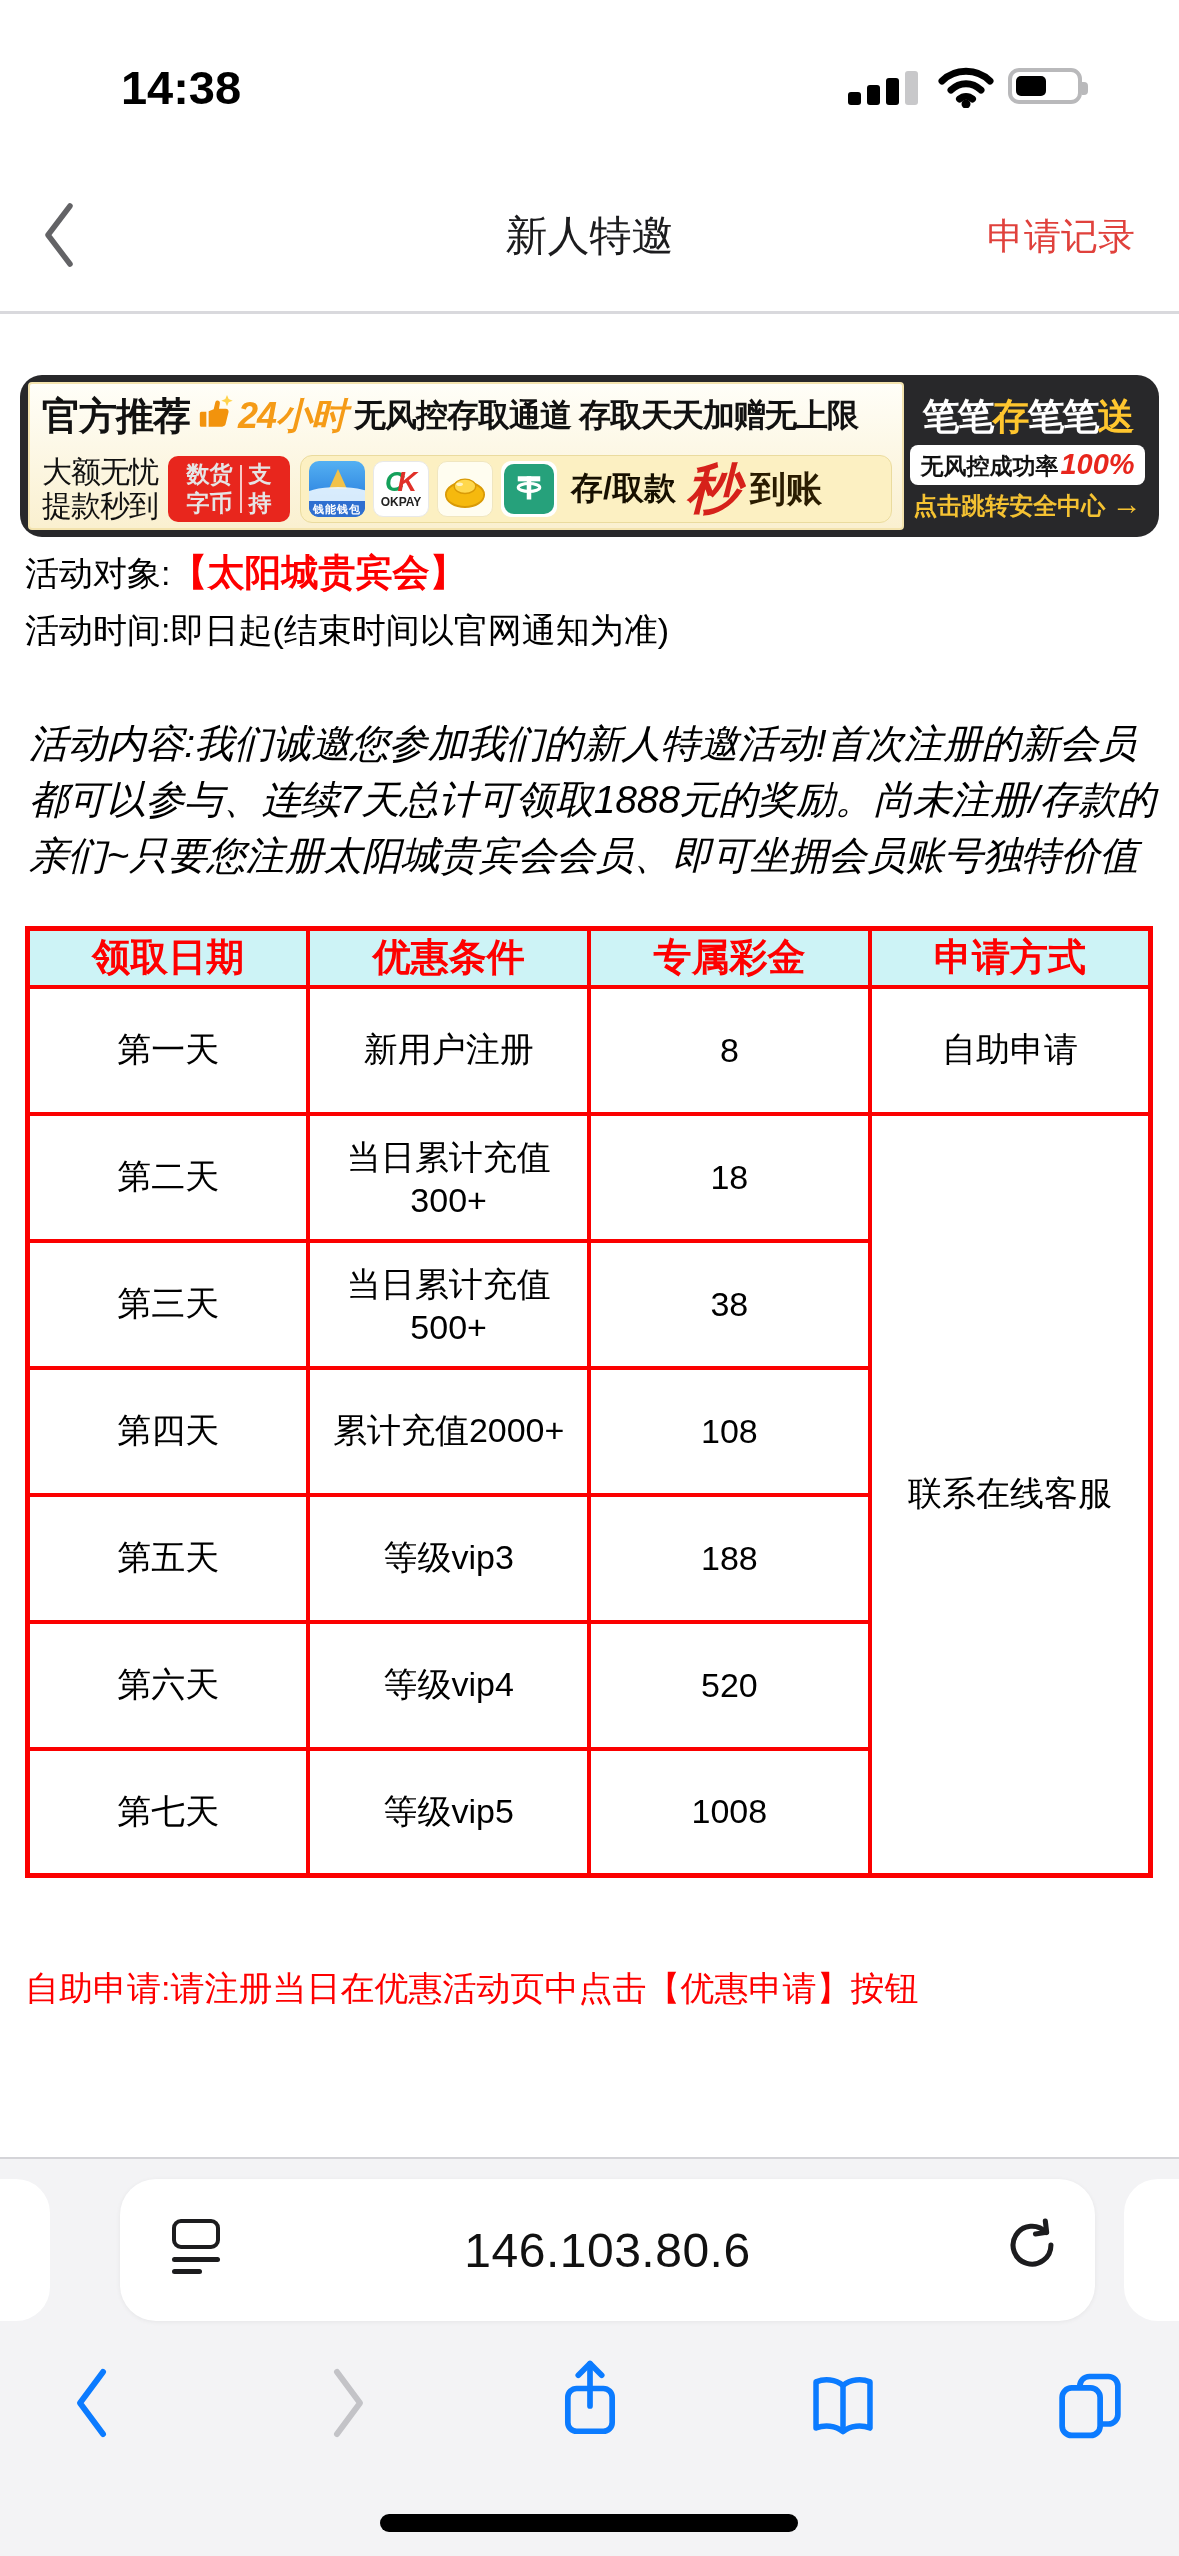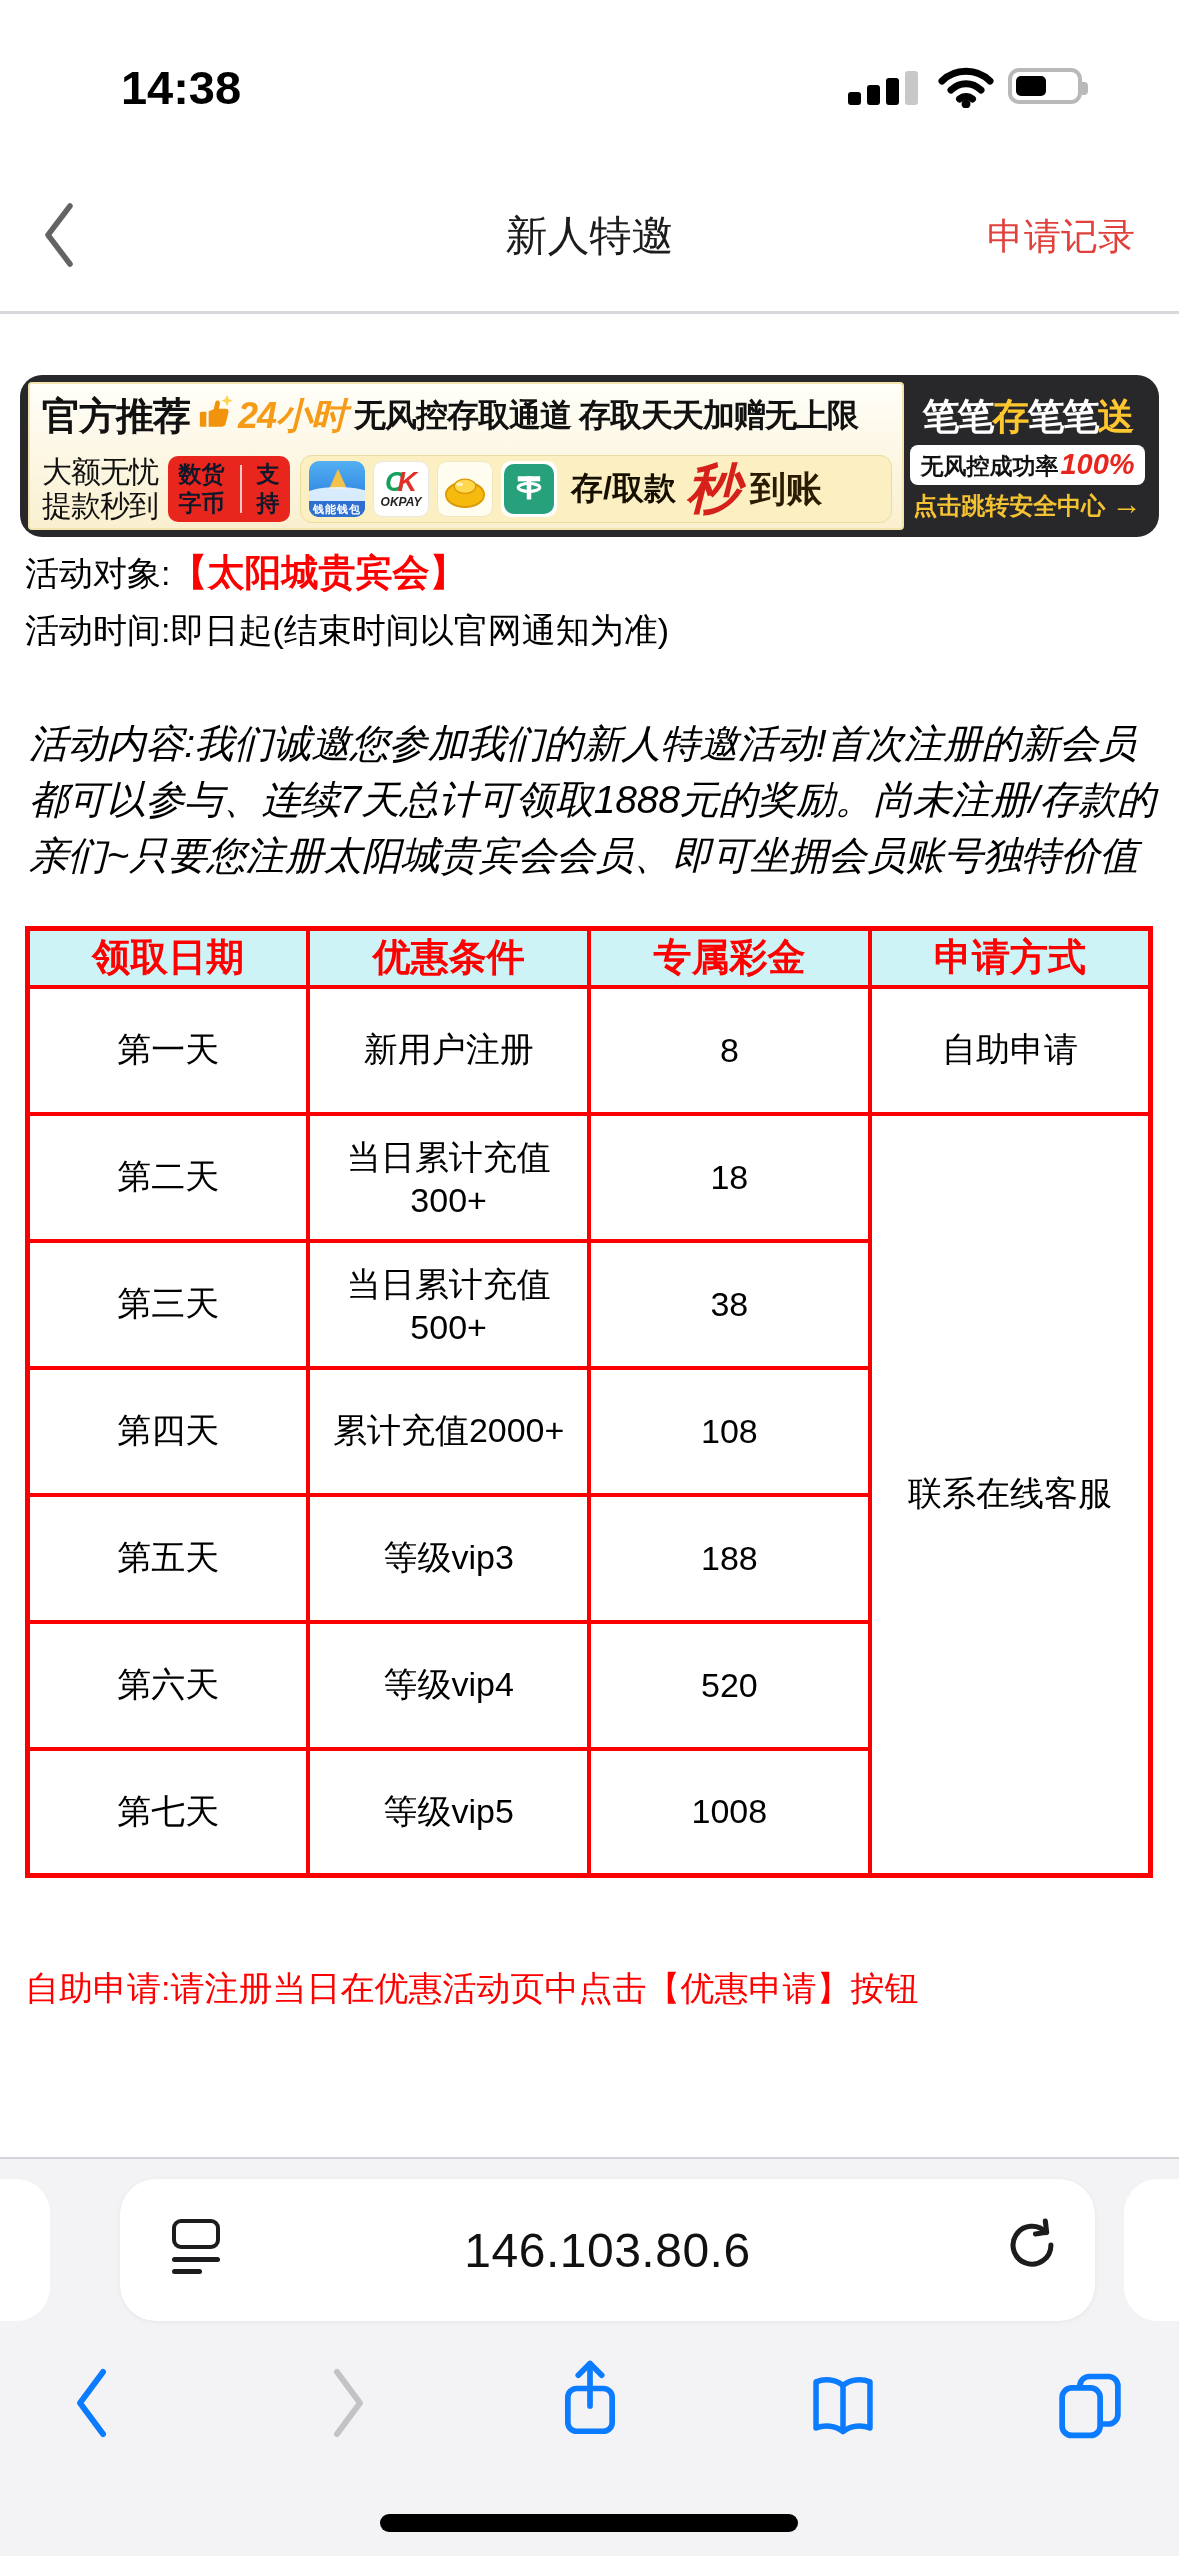--- a/index.html
+++ b/index.html
@@ -31,34 +31,34 @@
   
   .banner{position:absolute;left:20px;top:375px;width:1139px;height:162px;border-radius:22px;background:#28282a;cursor:pointer;}
   .b-left{position:absolute;left:8px;top:7px;width:876px;height:148px;border-radius:4px;background:linear-gradient(180deg,#fffef8 0%,#faf0d0 100%);border:2px solid #f3e3ae;overflow:hidden;}
   .b-row1{display:flex;align-items:center;height:64px;padding-left:12px;white-space:nowrap;}
   .b-official{font-size:38px;font-weight:900;color:#111;letter-spacing:-1px;}
   .b-thumb{margin:0 2px 0 6px;}
   .b-hours{font-size:36px;font-weight:900;font-style:italic;color:#f59b17;letter-spacing:-1px;margin-right:8px;}
   .b-headline{font-size:32px;font-weight:900;color:#111;letter-spacing:-1px;}
   .b-row2{display:flex;align-items:center;gap:10px;margin:6px 10px 0 12px;height:70px;}
   .b-big{font-size:30px;font-weight:400;line-height:34px;color:#111;letter-spacing:-1px;white-space:nowrap;}
-  .b-badge{flex:none;width:122px;height:66px;border-radius:10px;background:#e8261d;color:#0f172a;display:flex;align-items:center;justify-content:center;gap:15px;}
+  .b-badge{flex:none;width:122px;height:66px;border-radius:10px;background:#e8261d;color:#e5e5e5;display:flex;align-items:center;justify-content:center;gap:7px;}
   .b-badge .col{font-size:23px;font-weight:900;line-height:29px;text-align:center;}
   .b-badge .div{width:2px;height:48px;background:rgba(255,255,255,.75);}
   .b-strip{flex:1;height:68px;border-radius:12px;background:#fcf0c2;border:1px solid #eadb9e;display:flex;align-items:center;gap:8px;padding:0 8px;white-space:nowrap;}
   .payicon{flex:none;width:56px;height:56px;border-radius:10px;position:relative;overflow:hidden;}
   .pi-wallet{background:linear-gradient(180deg,#54b0f2 0%,#1b6fd8 100%);}
   .pi-wallet .wave{position:absolute;left:-6px;bottom:12px;width:70px;height:18px;background:#eaf6ff;border-radius:50% 50% 0 0;opacity:.9;}
   .pi-wallet .sail{position:absolute;left:20px;top:8px;width:0;height:0;border-left:9px solid transparent;border-right:9px solid transparent;border-bottom:20px solid #f2c24a;}
   .pi-wallet .lab{position:absolute;left:0;bottom:0;width:100%;height:16px;background:#2f6fd0;color:#fff;font-size:11px;font-weight:700;text-align:center;line-height:16px;letter-spacing:1px;}
   .pi-okpay{background:#fff;border:1px solid #e8e8e8;display:flex;flex-direction:column;align-items:center;justify-content:center;}
   .pi-okpay .ck{font-size:27px;font-weight:900;line-height:26px;font-style:italic;}
   .pi-okpay .ck .c{color:#14a05a;}
   .pi-okpay .ck .k{color:#e03028;margin-left:-7px;}
-  .pi-okpay .ok{font-size:12px;font-weight:800;font-style:italic;color:#222;letter-spacing:0;}
+  .pi-okpay .ok{font-size:12px;font-weight:800;color:#222;letter-spacing:0;}
   .pi-ingot{background:#fffdf0;border:1px solid #f0e6c0;}
   .pi-tether{background:#fff;display:flex;align-items:center;justify-content:center;}
   .pi-tether .tin{width:50px;height:50px;border-radius:10px;background:#26a17b;display:flex;align-items:center;justify-content:center;}
   .b-deposit{font-size:32px;font-weight:900;color:#171000;margin-left:6px;}
   .b-miao{font-family:"Liberation Serif",serif;font-style:italic;font-size:54px;font-weight:900;color:#d6211a;line-height:54px;margin:0 2px;}
   .b-arrive{font-size:36px;font-weight:900;color:#2a1c00;}
   .b-right{position:absolute;right:8px;top:7px;width:247px;height:148px;display:flex;flex-direction:column;align-items:center;justify-content:space-between;padding:10px 0 8px 0;}
   .b-rtitle{font-size:37px;font-weight:900;letter-spacing:-2px;white-space:nowrap;}
   .b-rtitle .w{color:#ffffff;}
   .b-rtitle .g{color:#ffc62e;}

